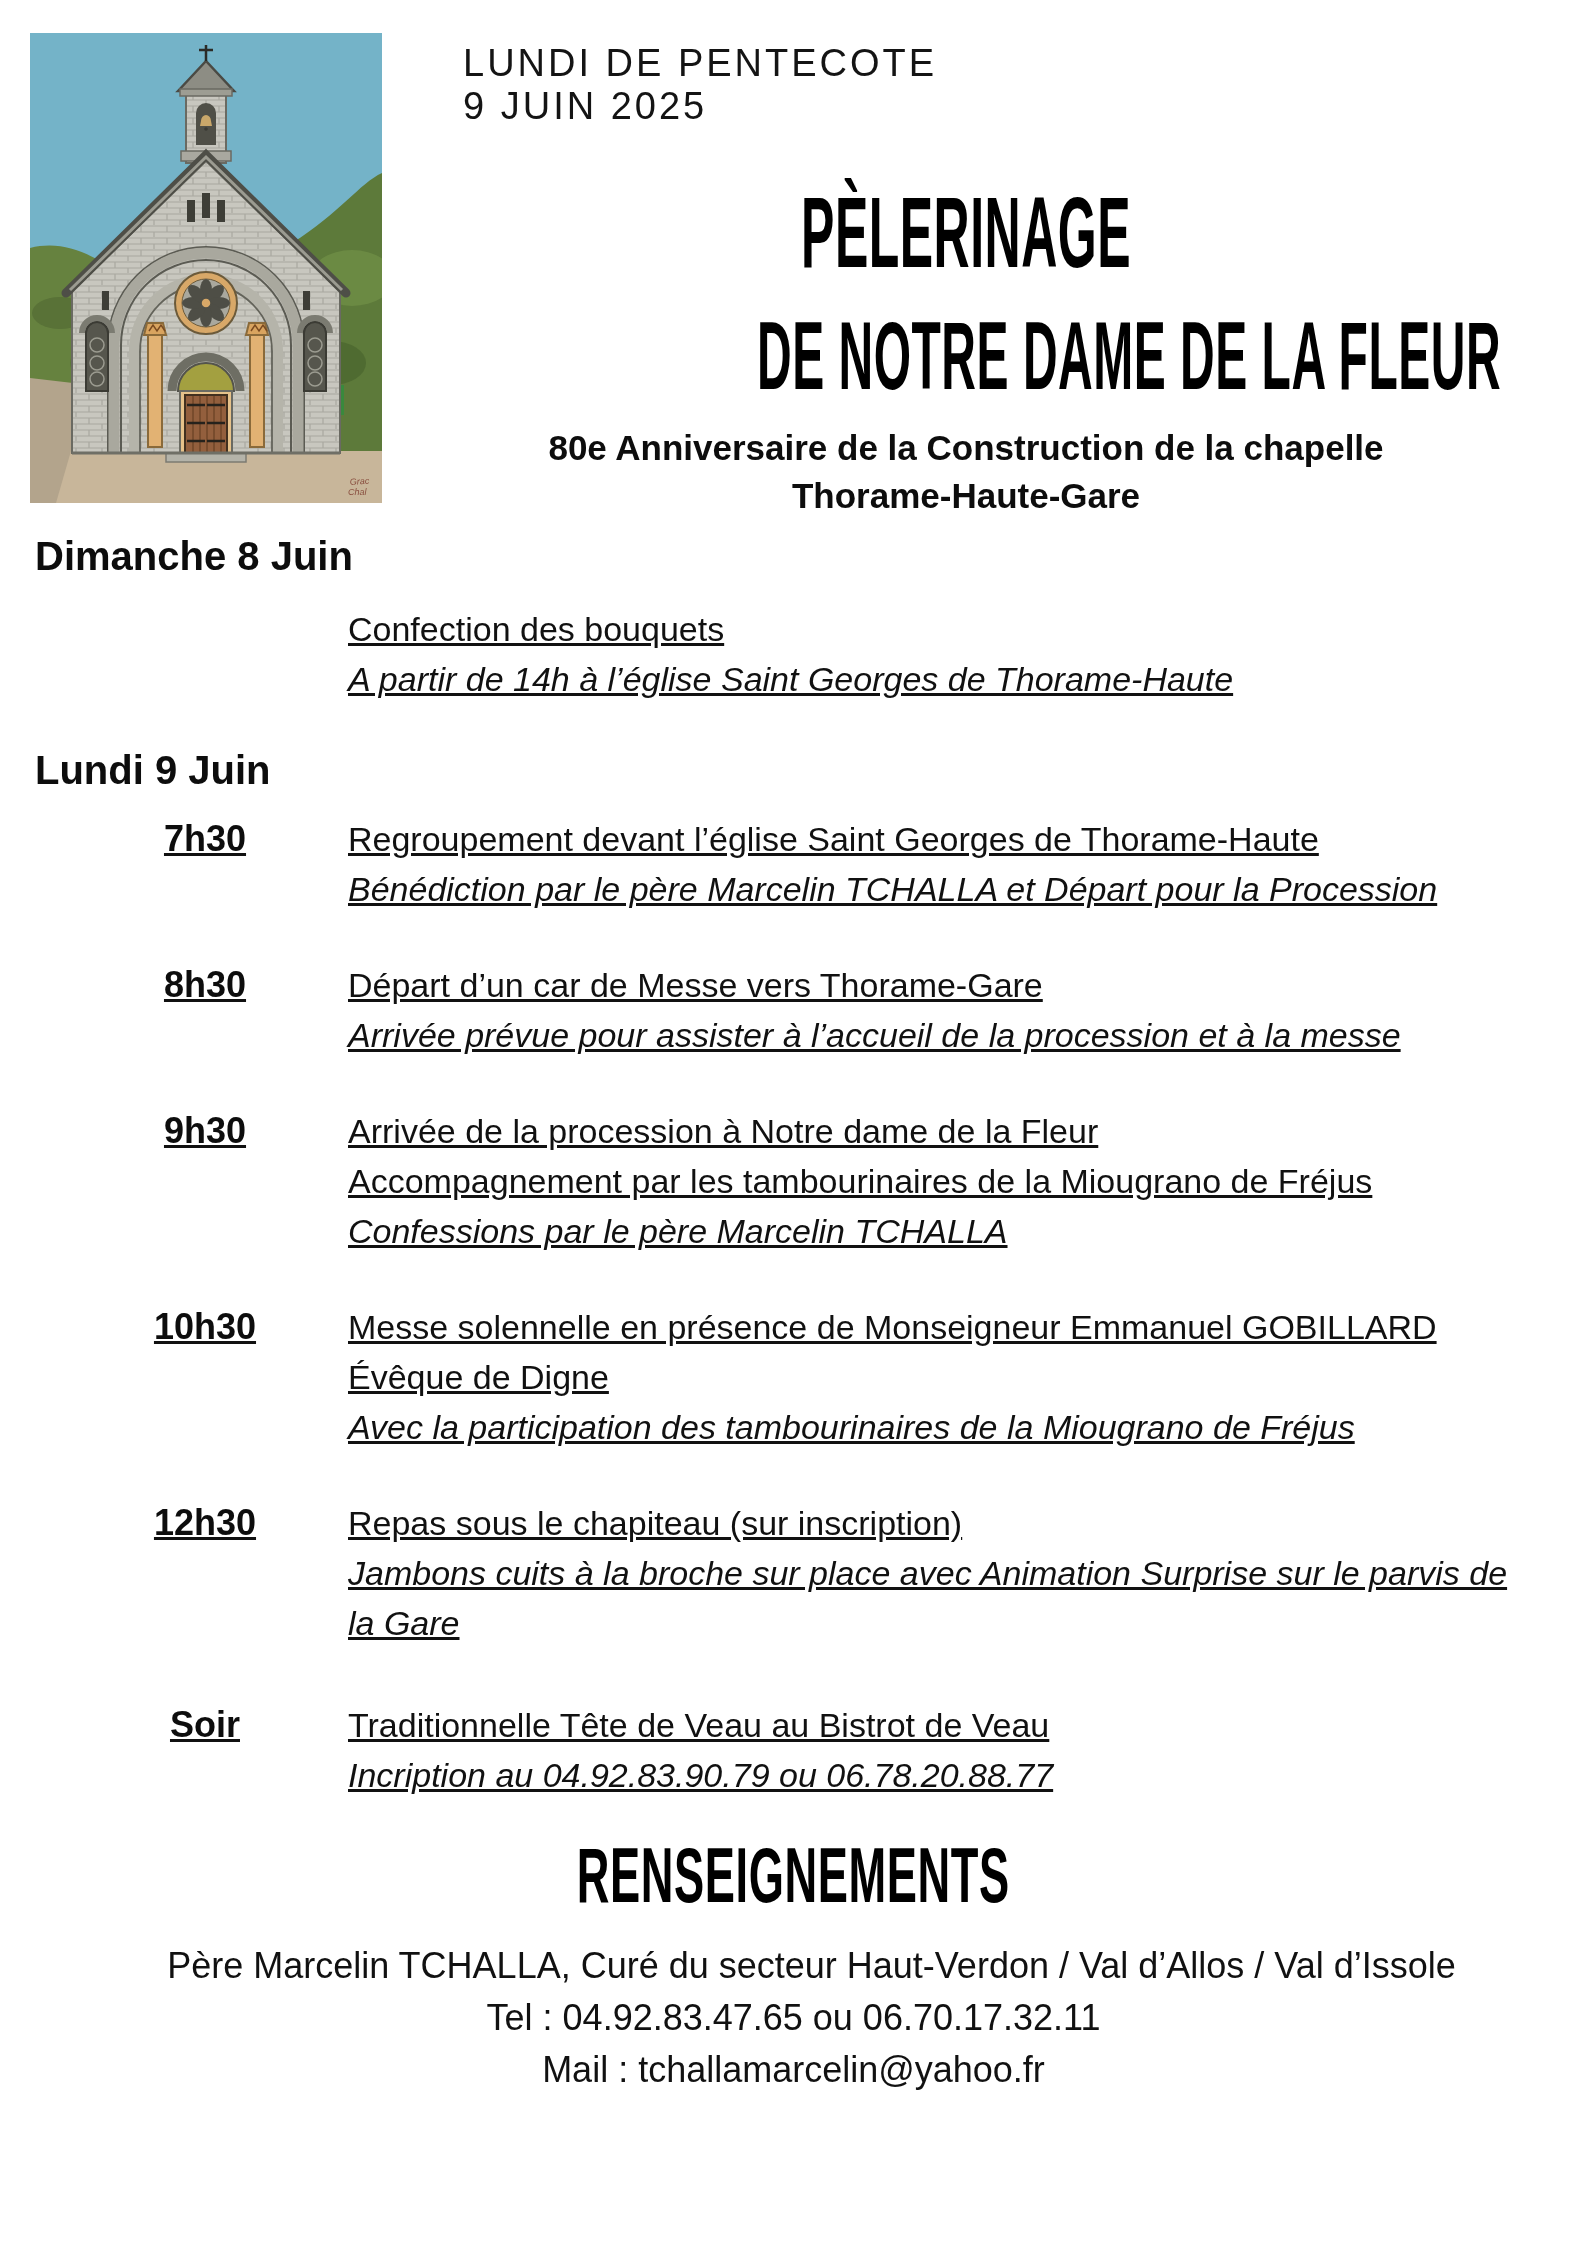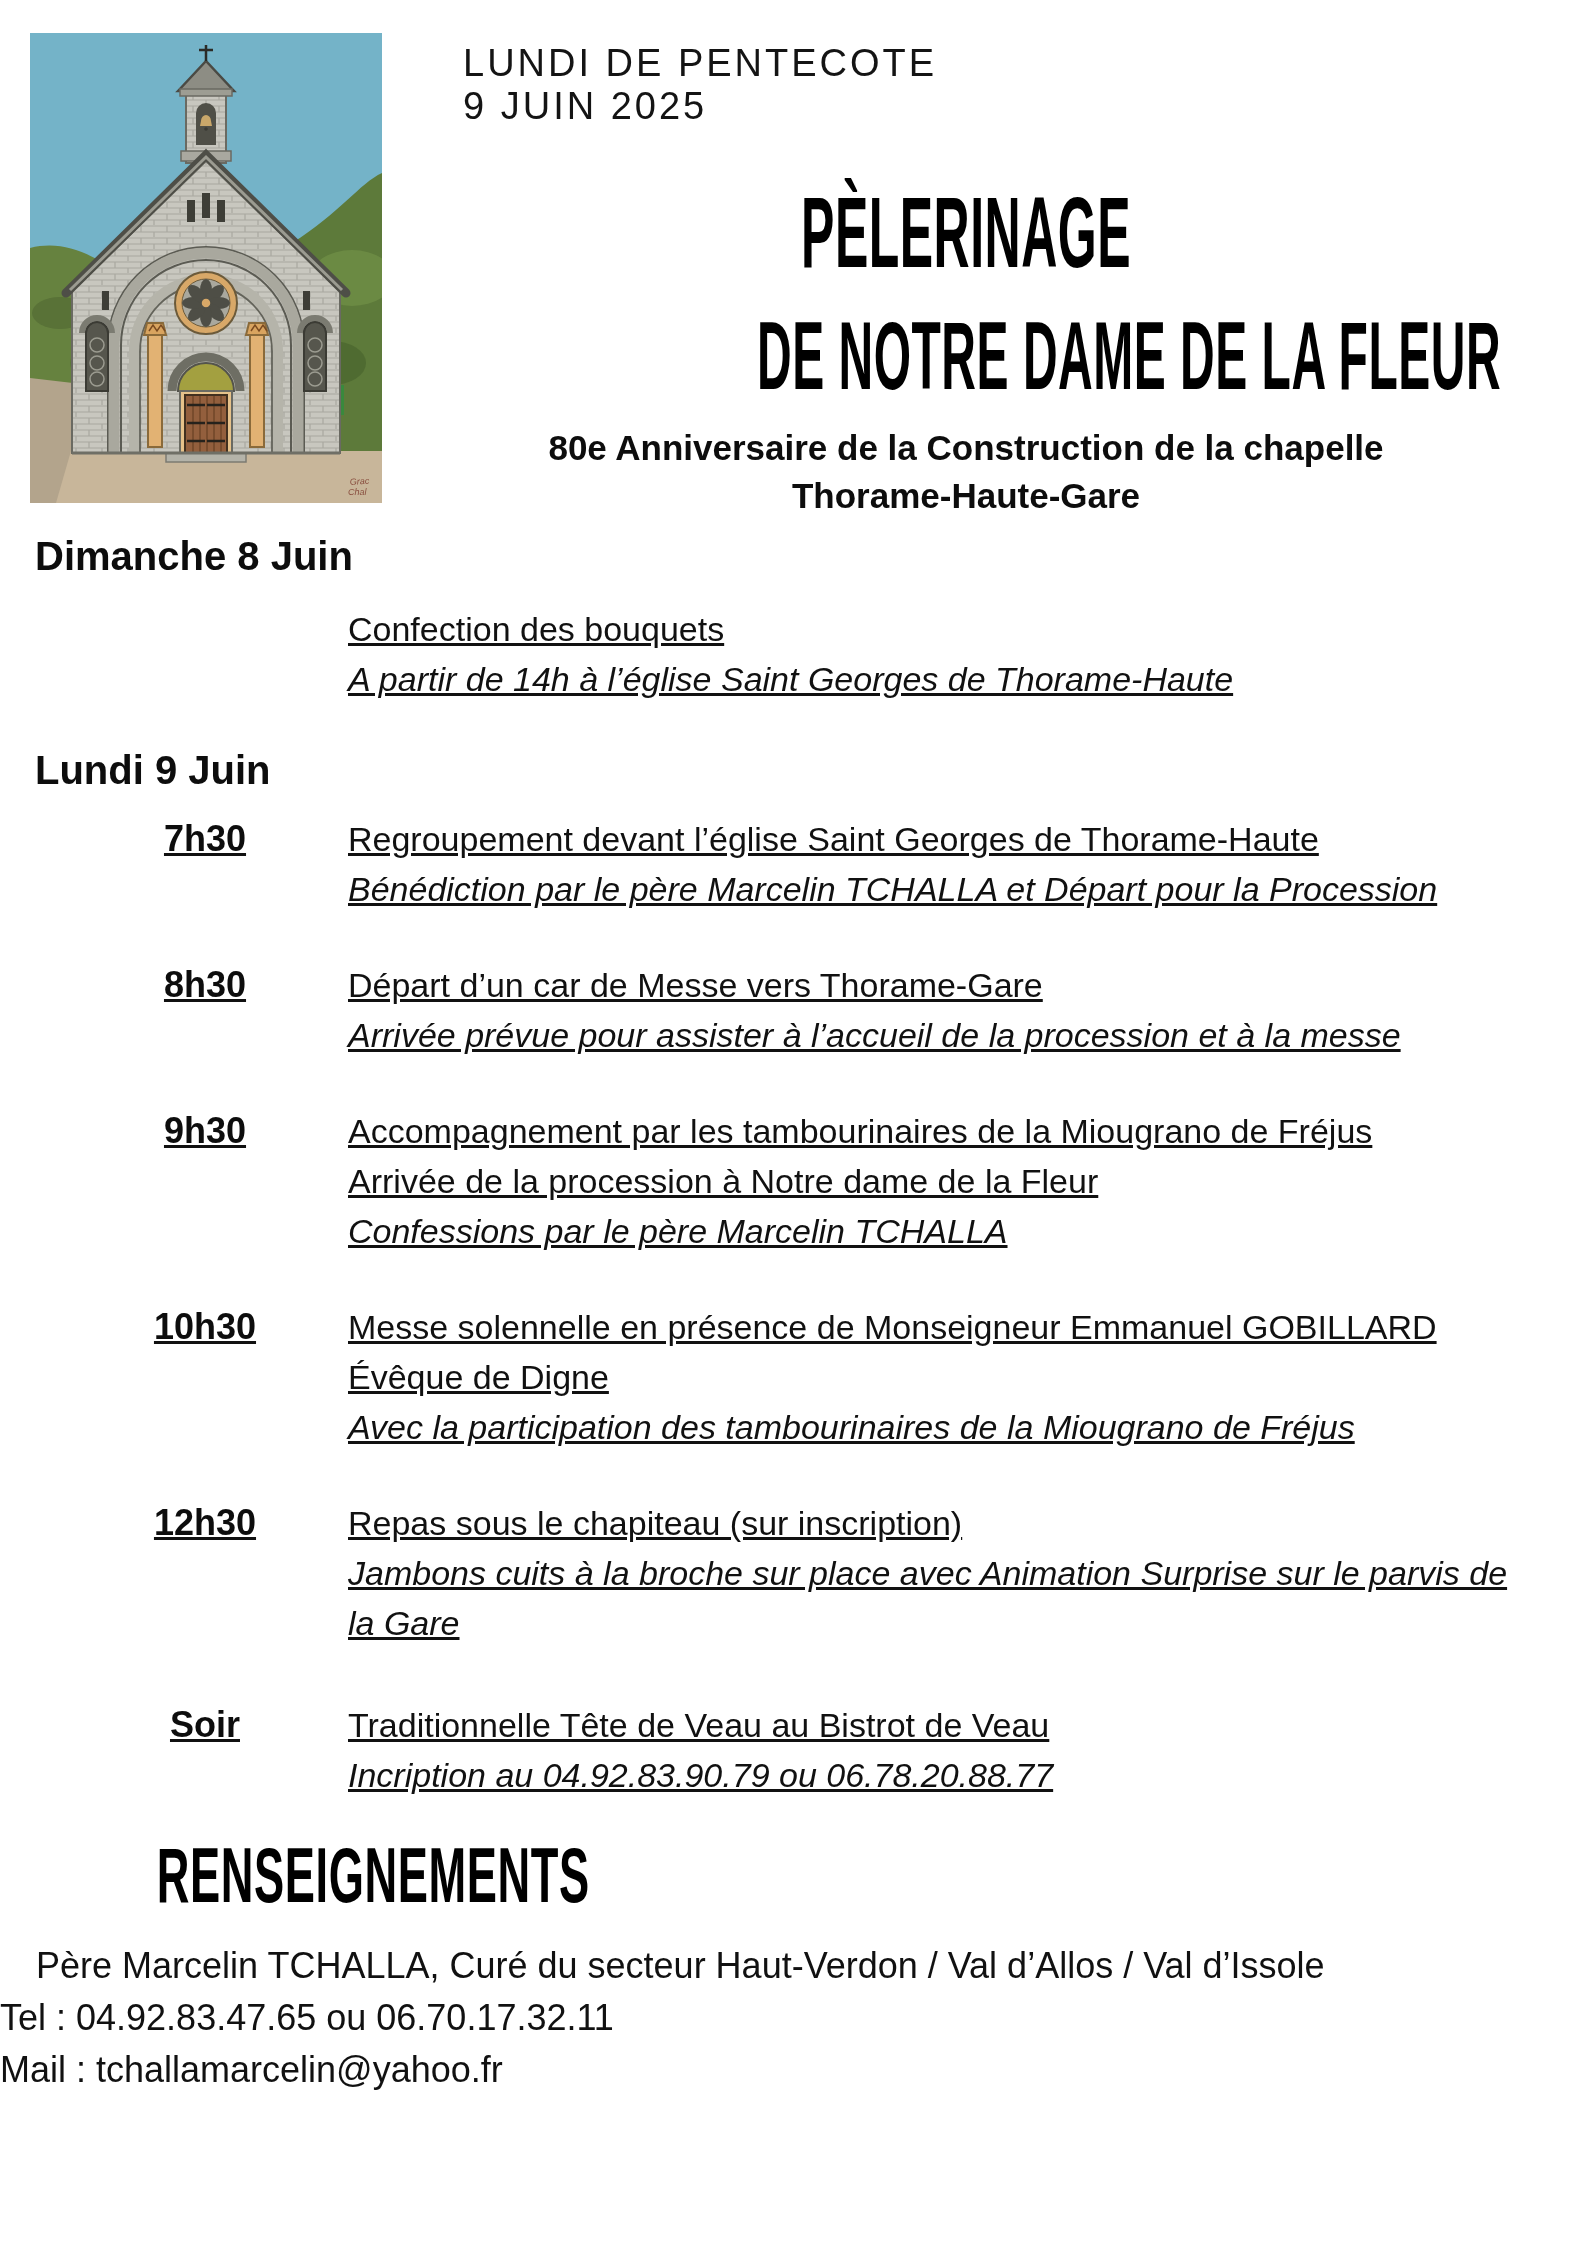--- a/index.html
+++ b/index.html
@@ -26,21 +26,21 @@
   .day-heading{font-size:40px;font-weight:700;margin:0 0 28px 35px;line-height:1;color:#0d0d0d;}
   .day-heading.second{margin-top:40px;margin-bottom:24px;}
   .item{display:flex;gap:38px;margin:0 0 46px 100px;text-decoration:underline;}
   .item.soir{margin-top:52px;}
   .time{width:210px;flex:none;text-align:center;font-weight:700;font-size:36px;line-height:50px;color:#0d0d0d;}
   .lines{width:1165px;font-size:34px;line-height:50px;}
   .lines p{margin:0;}
   .note{font-style:italic;}
 
   
-  .footer{}
+  .footer{text-align:center;}
   .footer-heading{margin-top:-10px;font-size:78px;line-height:1;}
   .footer-heading .display{transform:scaleX(0.58);}
   .footer-line{font-size:36px;line-height:52px;margin:0;}
   .footer-contact{margin-top:26px;margin-left:36px;}
   .footer-italic{}
 </style>
 </head>
 <body>
 
 <div class="page">
@@ -182,22 +182,22 @@
       <div class="time">8h30</div>
       <div class="lines">
         <p>Départ d’un car de Messe vers Thorame-Gare</p>
         <p class="note">Arrivée prévue pour assister à l’accueil de la procession et à la messe</p>
       </div>
     </div>
 
     <div class="item">
       <div class="time">9h30</div>
       <div class="lines">
+        <p>Arrivée de la procession à Notre dame de la Fleur</p>
         <p>Accompagnement par les tambourinaires de la Miougrano de Fréjus</p>
-        <p>Arrivée de la procession à Notre dame de la Fleur</p>
         <p class="note">Confessions par le père Marcelin TCHALLA</p>
       </div>
     </div>
 
     <div class="item">
       <div class="time">10h30</div>
       <div class="lines">
         <p>Messe solennelle en présence de Monseigneur Emmanuel GOBILLARD Évêque de Digne</p>
         <p class="note">Avec la participation des tambourinaires de la Miougrano de Fréjus</p>
       </div>

